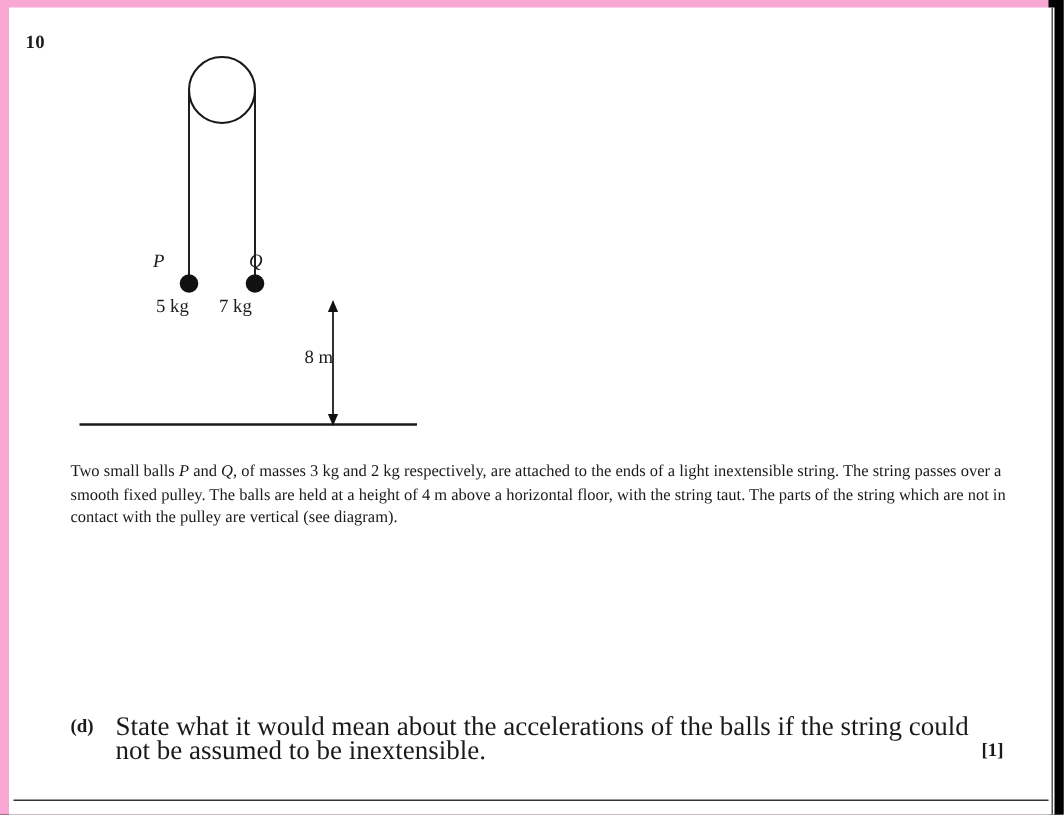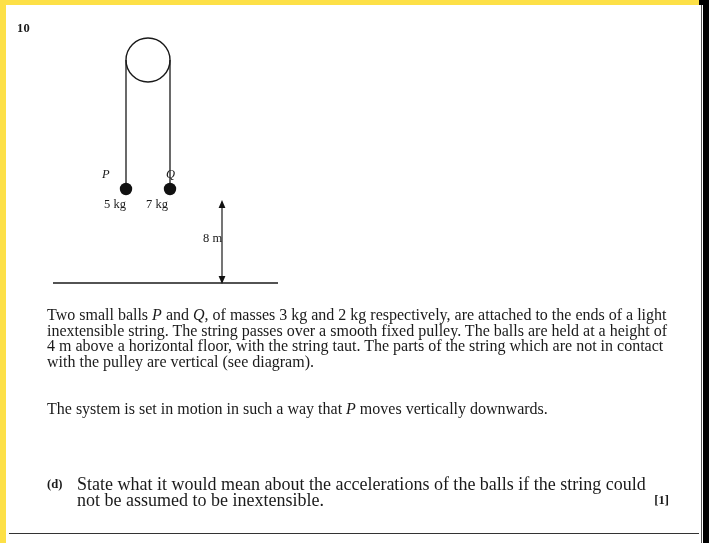--- a/index.html
+++ b/index.html
@@ -13,21 +13,21 @@
     height: 543px;
     overflow: hidden;
     font-family: "Liberation Serif", "DejaVu Serif", serif;
   }
 
   
   #scan-frame {
     position: relative;
     width: 699px;
     height: 543px;
-    background: #fde047;
+    background: #f9a8d4;
   }
 
   
   #page {
     position: absolute;
     left: 6px;
     top: 5px;
     width: 697px;
     height: 538px;
     background: #ffffff;
@@ -74,21 +74,21 @@
   #label-P { left: 96px;  top: 162px; }
   #label-Q { left: 160px; top: 162px; }
   #label-mass-P { left: 98px;  top: 192px; }
   #label-mass-Q { left: 140px; top: 192px; }
   #label-height { left: 197px; top: 226px; }
 
   
   .prose {
     position: absolute;
     color: #1a1a1a;
-    font-size: 16px;
+    font-size: 11px;
     line-height: 15.6px;
     text-align: left;
   }
   #para-intro {
     left: 41px;
     top: 302px;
     width: 629px;
   }
   #para-motion {
     left: 41px;
@@ -180,21 +180,20 @@
 
       <div class="dia-label" id="label-mass-P">5 kg</div>
 
       <div class="dia-label" id="label-mass-Q">7 kg</div>
 
       <div class="dia-label" id="label-height">8 m</div>
     </div>
 
     <div class="prose" id="para-intro">Two small balls <i class="var">P</i> and <i class="var">Q</i>, of masses 3 kg and 2 kg respectively, are attached to the ends of a light inextensible string. The string passes over a smooth fixed pulley. The balls are held at a height of 4 m above a horizontal floor, with the string taut. The parts of the string which are not in contact with the pulley are vertical (see diagram).</div>
 
-    <div class="prose" id="para-motion">The system is set in motion in such a way that <i class="var">P</i> moves vertically downwards.</div>
 
     <div id="part-d">
       <div id="part-d-row">
         <span id="part-d-letter">(d)</span>
         <div id="part-d-text">State what it would mean about the accelerations of the balls if the string could not be assumed to be inextensible.</div>
       </div>
     </div>
 
     <div id="marks">[1]</div>
 

